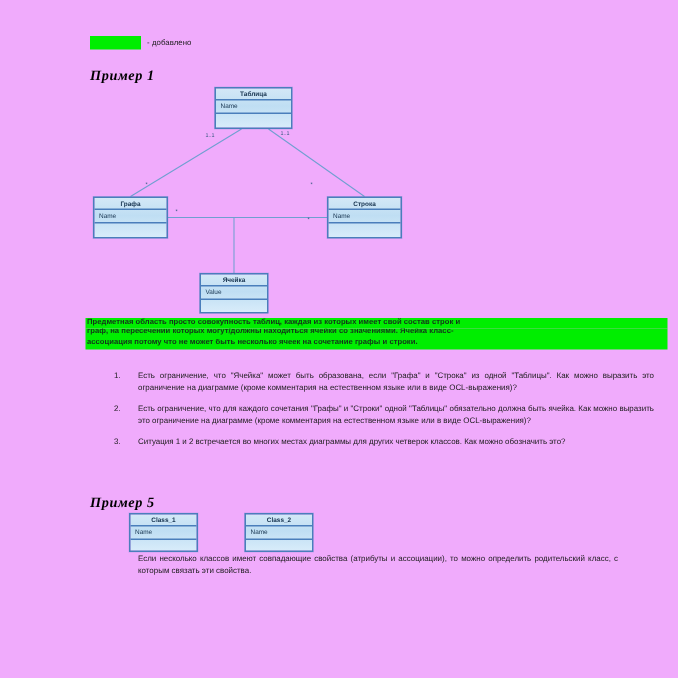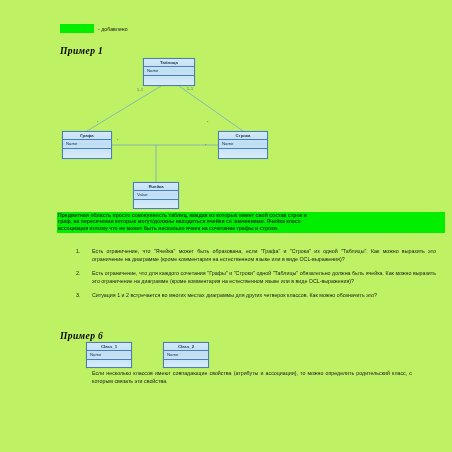--- a/index.html
+++ b/index.html
@@ -12,21 +12,21 @@
     height: 452px;
     overflow: hidden;
     font-family: "Liberation Sans", sans-serif;
     color: #1a1a1a;
     position: relative;
   }
 
   .page {
     position: absolute;
     inset: 0;
-    background: #bef264;
+    background: #f0abfc;
   }
 
   
   .legend {
     position: absolute;
     left: 60px;
     top: 24px;
     display: flex;
     align-items: center;
     gap: 4px;
@@ -261,21 +261,21 @@
     <div class="qitem">
       <div class="qnum">2.</div>
       <div class="qtext">Есть ограничение, что для каждого сочетания "Графы" и "Строки" одной "Таблицы" обязательно должна быть ячейка. Как можно выразить это ограничение на диаграмме (кроме комментария на естественном языке или в виде OCL-выражения)?</div>
     </div>
     <div class="qitem">
       <div class="qnum">3.</div>
       <div class="qtext">Ситуация 1 и 2 встречается во многих местах диаграммы для других четверок классов. Как можно обозначить это?</div>
     </div>
   </div>
 
-  <div class="example-heading" id="heading-2">Пример  6</div>
+  <div class="example-heading" id="heading-2">Пример  5</div>
 
   <div class="diagram2">
     <div class="uml-box" id="box-class1">
       <div class="uml-row title">Class_1</div>
       <div class="uml-row attr">Name</div>
       <div class="uml-row ops"></div>
     </div>
     <div class="uml-box" id="box-class2">
       <div class="uml-row title">Class_2</div>
       <div class="uml-row attr">Name</div>

